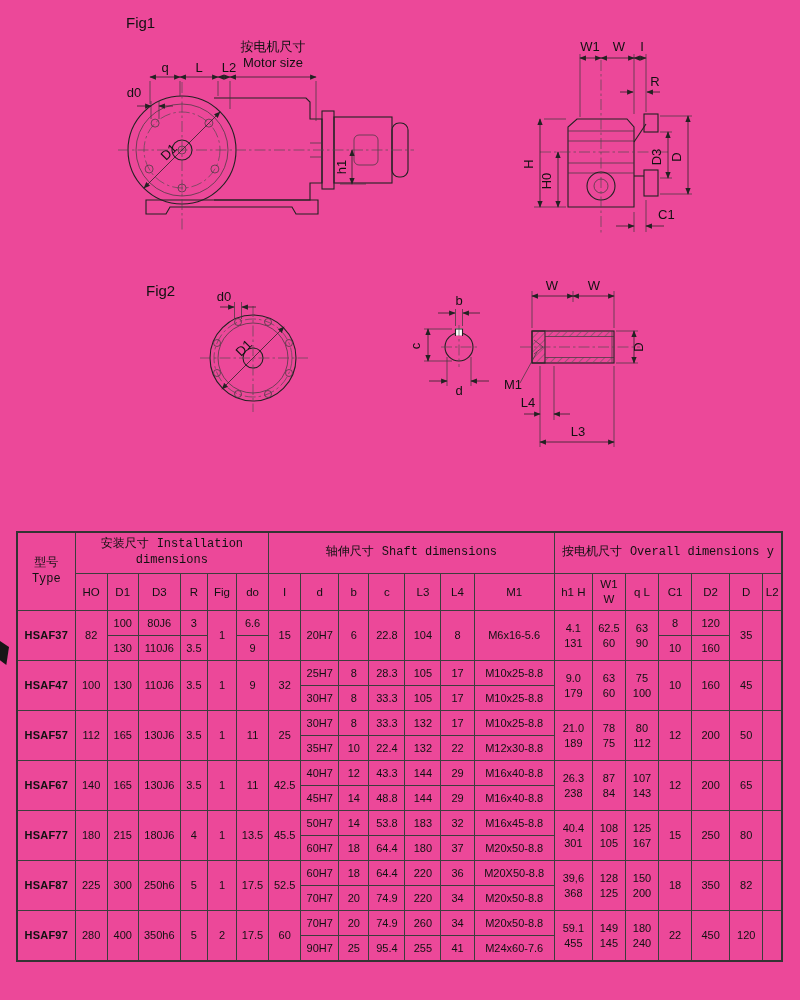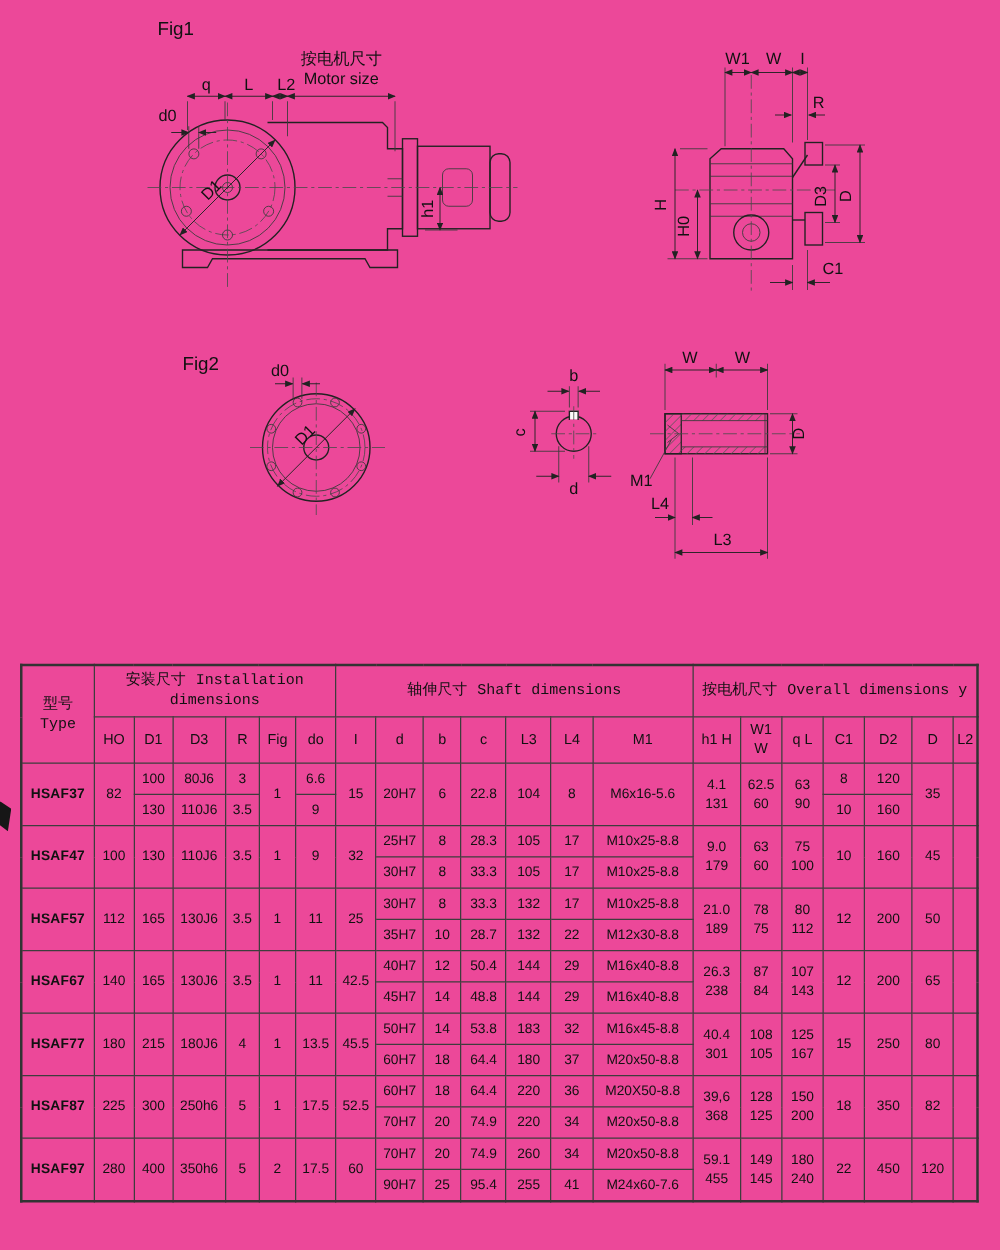--- a/index.html
+++ b/index.html
@@ -362,37 +362,37 @@
             <td rowspan="2">78<br>75</td>
             <td rowspan="2">80<br>112</td>
             <td rowspan="2">12</td>
             <td rowspan="2">200</td>
             <td rowspan="2">50</td>
             <td rowspan="2"></td>
           </tr>
           <tr>
             <td>35H7</td>
             <td>10</td>
-            <td>28.7</td>
+            <td>22.4</td>
             <td>132</td>
             <td>22</td>
             <td>M12x30-8.8</td>
           </tr>
           <tr>
             <td class="type-cell" rowspan="2">HSAF67</td>
             <td rowspan="2">140</td>
             <td rowspan="2">165</td>
             <td rowspan="2">130J6</td>
             <td rowspan="2">3.5</td>
             <td rowspan="2">1</td>
             <td rowspan="2">11</td>
             <td rowspan="2">42.5</td>
             <td>40H7</td>
             <td>12</td>
-            <td>50.4</td>
+            <td>43.3</td>
             <td>144</td>
             <td>29</td>
             <td>M16x40-8.8</td>
             <td rowspan="2">26.3<br>238</td>
             <td rowspan="2">87<br>84</td>
             <td rowspan="2">107<br>143</td>
             <td rowspan="2">12</td>
             <td rowspan="2">200</td>
             <td rowspan="2">65</td>
             <td rowspan="2"></td>

